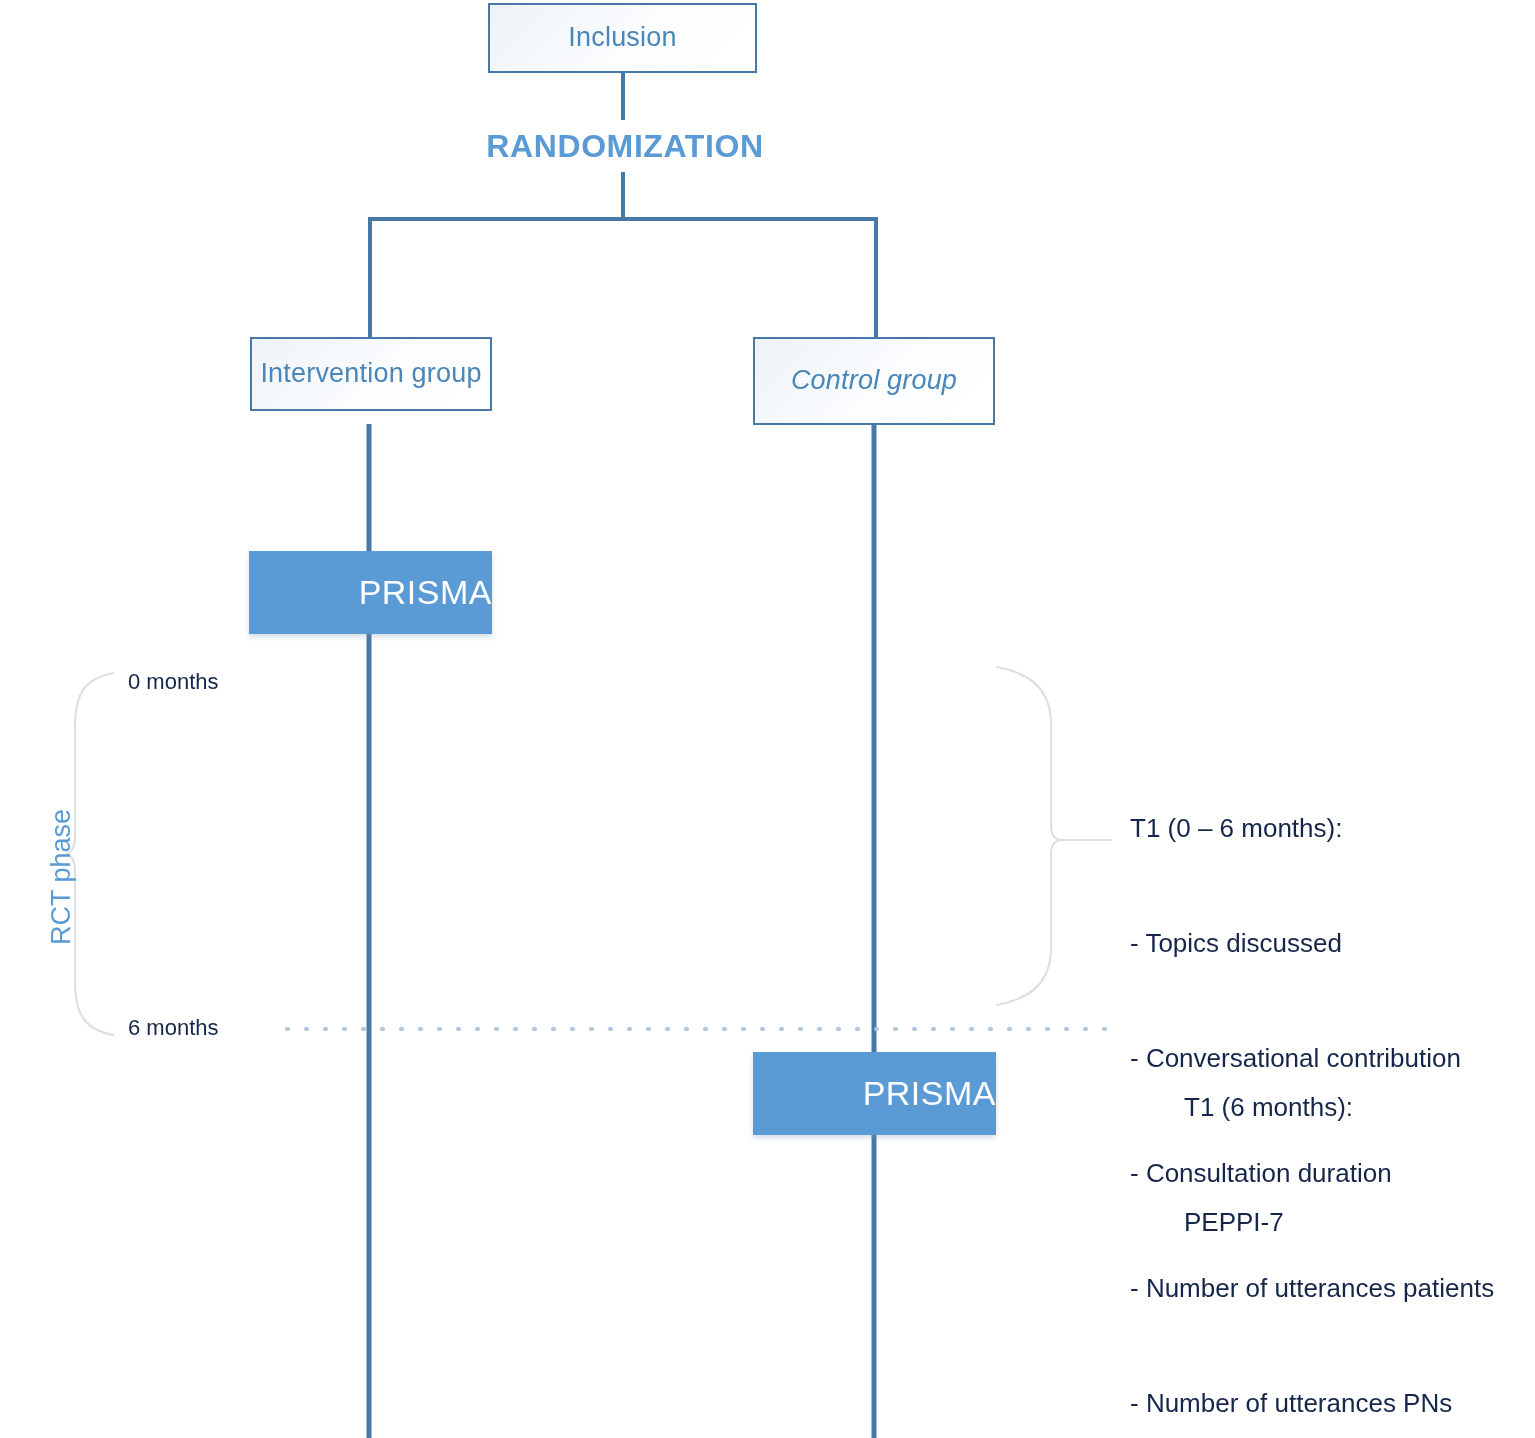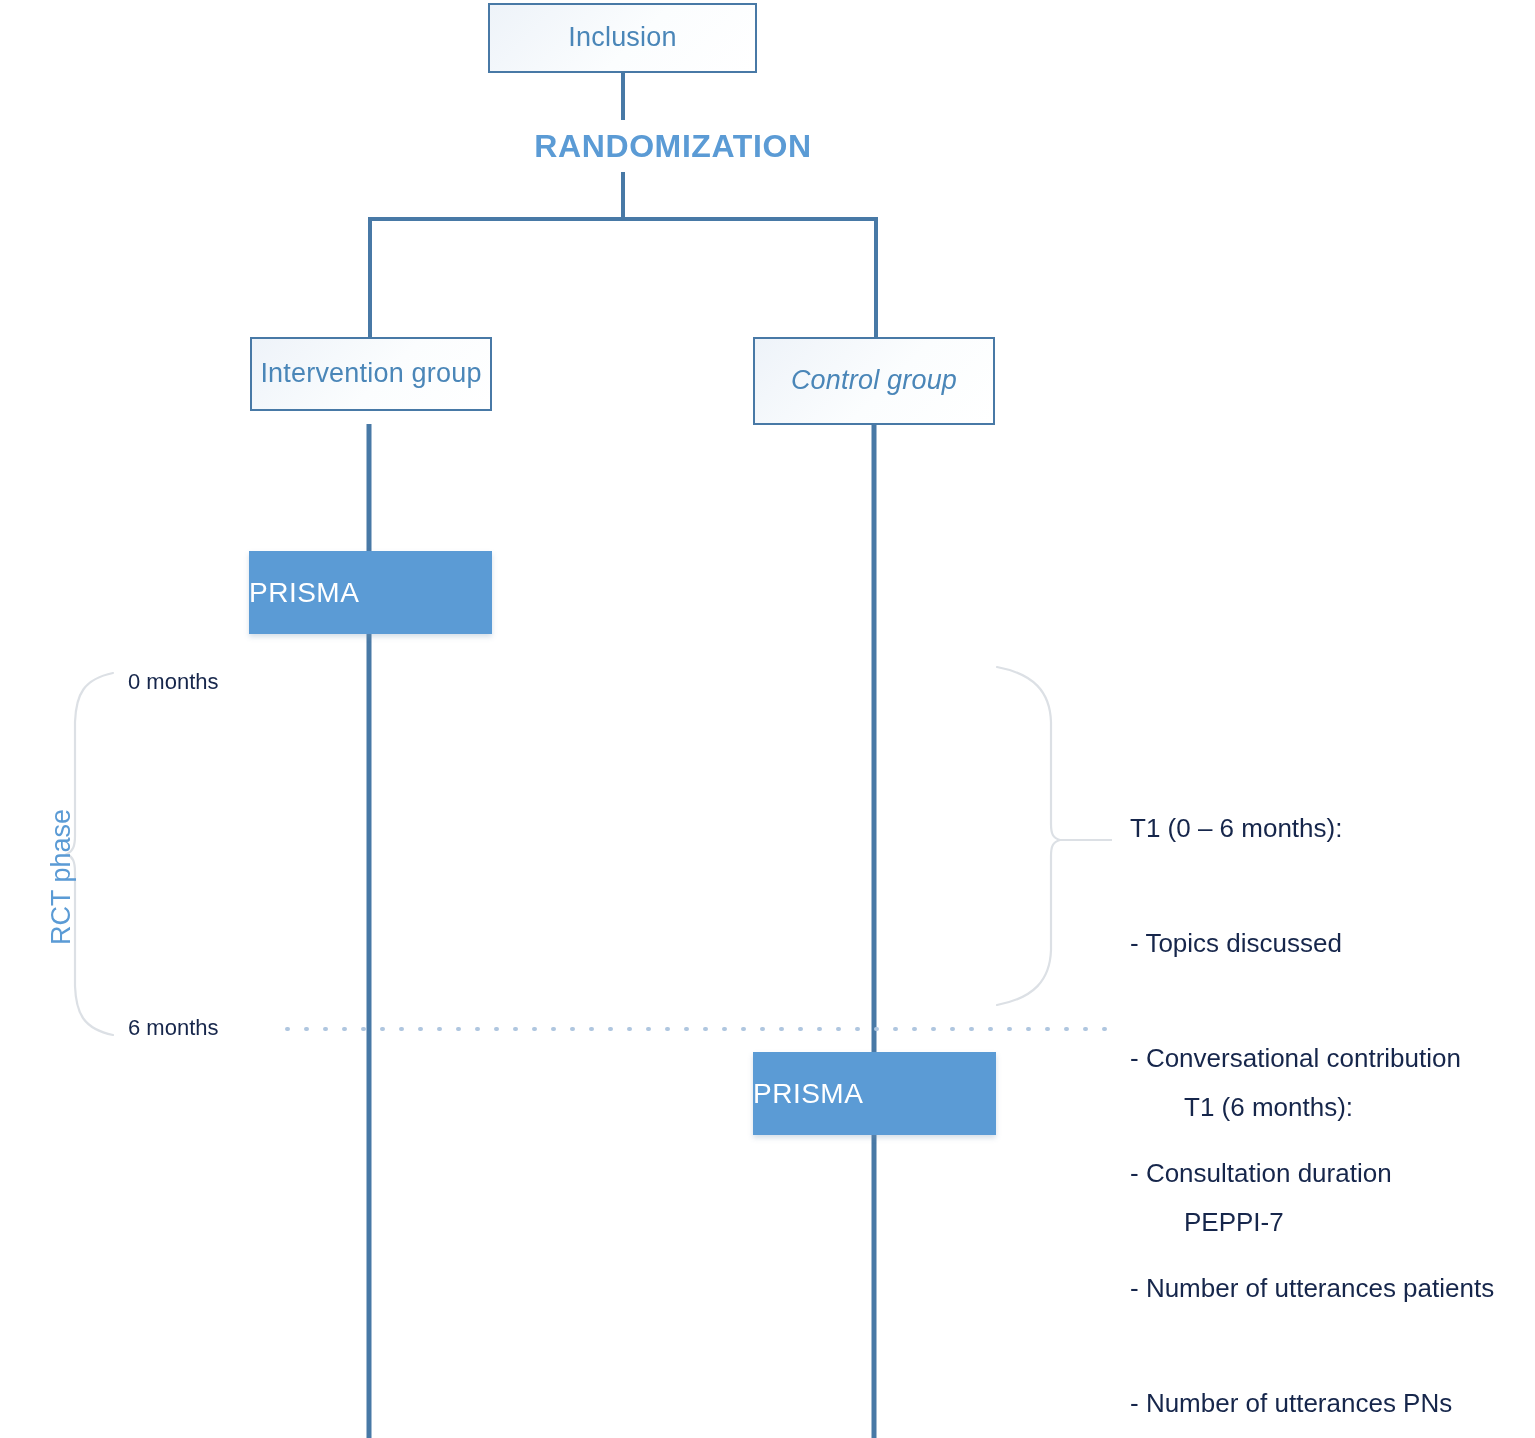--- a/index.html
+++ b/index.html
@@ -42,37 +42,37 @@
   }
 
   
   .fbox {
     position: absolute;
     box-sizing: border-box;
     background: #5B9BD5;
     color: #ffffff;
     display: flex;
     align-items: center;
-    justify-content: flex-start;
-    font-size: 28px;
+    justify-content: flex-end;
+    font-size: 34px;
     letter-spacing: .5px;
     box-shadow: 0 3px 5px rgba(120,150,180,.30);
+    padding-left: 34px;
   }
 
   
   .t {
     position: absolute;
     white-space: pre;
   }
   .randomization {
     font-size: 32px;
     font-weight: bold;
     color: #5B9BD5;
     letter-spacing: .6px;
-    margin-left: 48px;
   }
   .month-label {
     font-size: 22px;
     color: #16264B;
   }
   .rct-label {
     font-size: 27px;
     color: #5B9BD5;
     transform: rotate(-90deg);
     transform-origin: left top;

